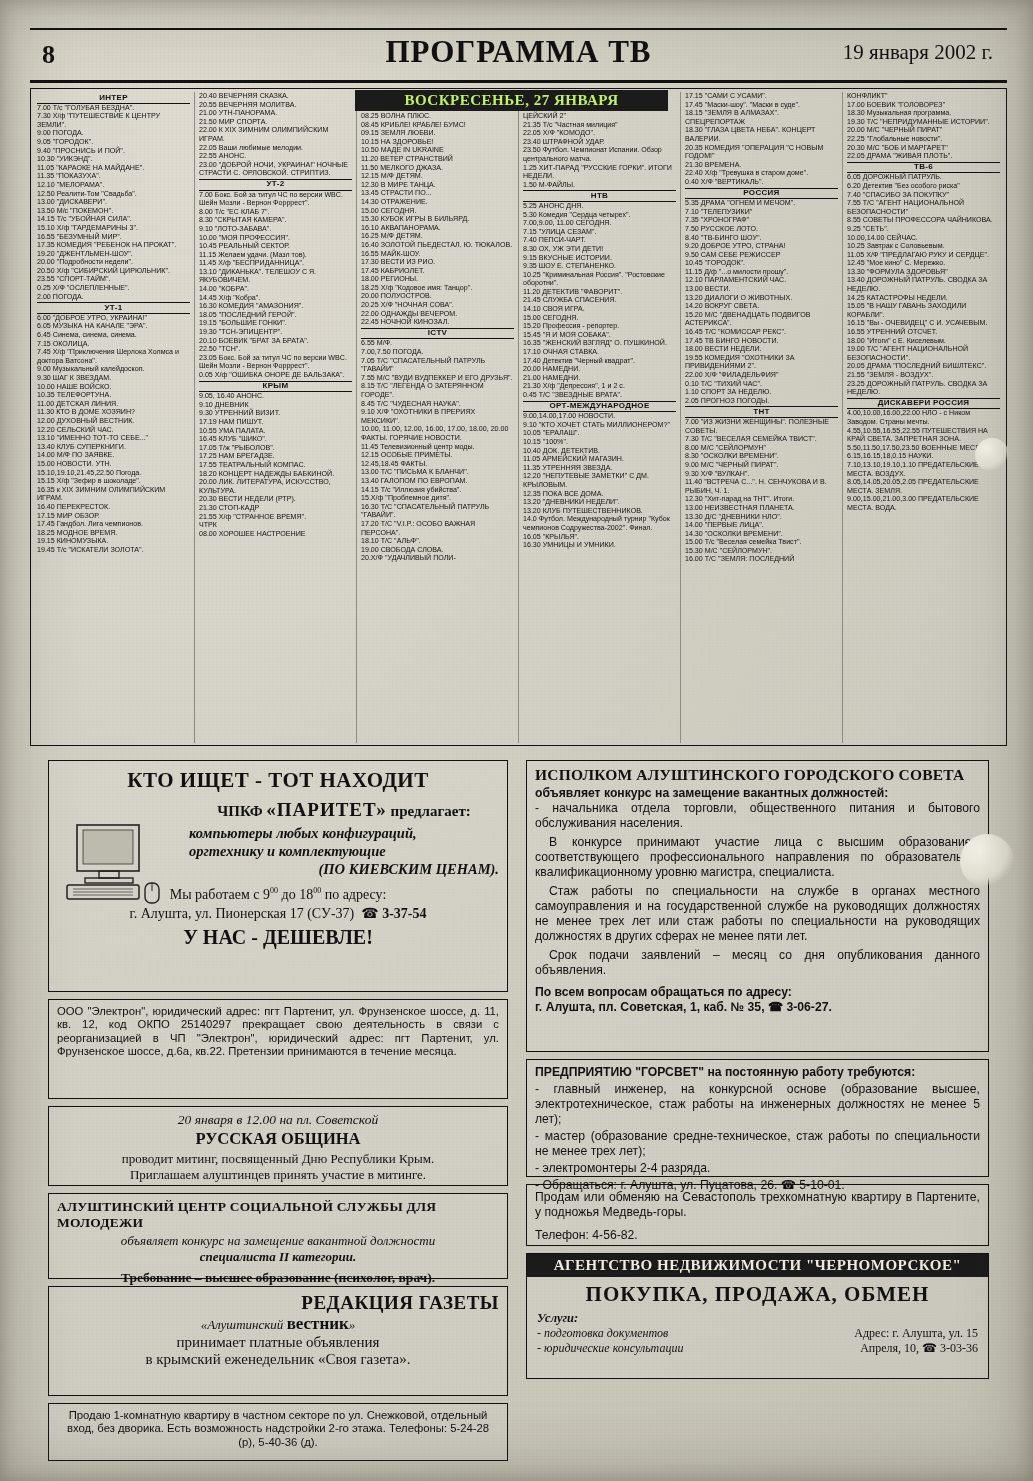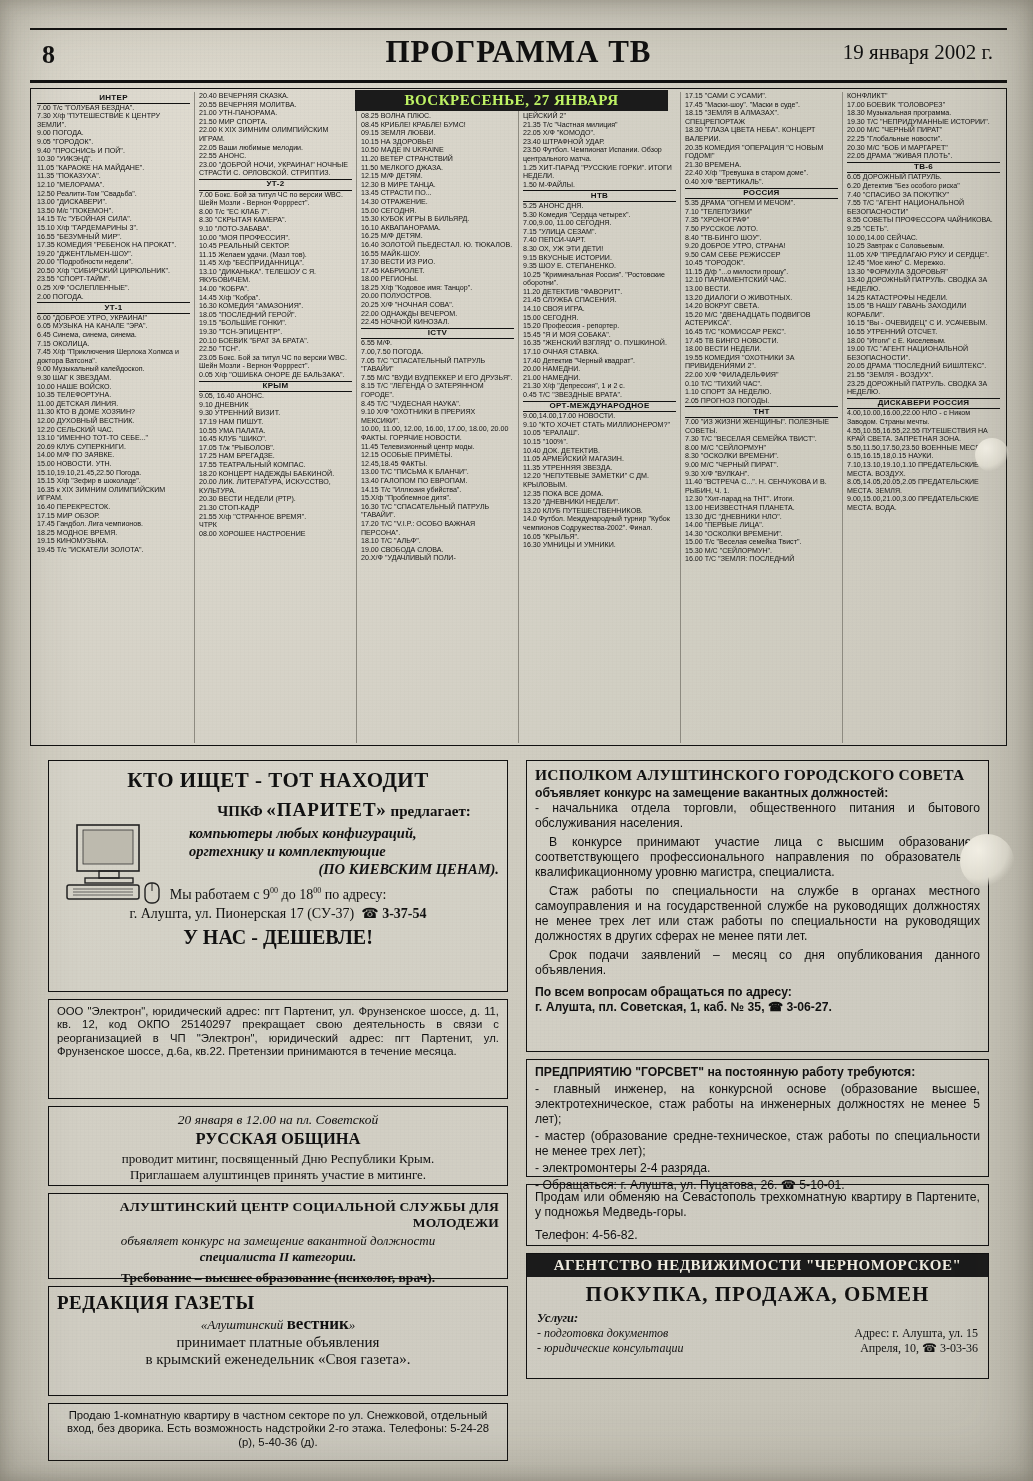--- a/index.html
+++ b/index.html
@@ -153,25 +153,25 @@
   }
   .usl-row{display:flex;justify-content:space-between;font-size:12px;}
   .usl-l{font-style:italic;font-family:"Liberation Serif",serif;}
   .usl-r{font-family:"Liberation Serif",serif;}
   .vestnik{
     font-family:"Liberation Serif",serif;text-align:center;font-size:15px;
   }
   .vestnik .script{font-style:italic;font-size:13px;}
   .vestnik .heavy{font-weight:bold;font-size:17px;}
   .redakciya{
-    font-family:"Liberation Serif",serif;font-weight:bold;font-size:19px;text-align:left;
+    font-family:"Liberation Serif",serif;font-weight:bold;font-size:19px;text-align:right;
     letter-spacing:0.5px;
   }
   .alu-center{
-    font-family:"Liberation Serif",serif;font-weight:bold;font-size:13.5px;text-align:right;
+    font-family:"Liberation Serif",serif;font-weight:bold;font-size:13.5px;text-align:left;
     letter-spacing:0.2px;
   }
   .blob{
     position:absolute;border-radius:50%;
     background:radial-gradient(circle at 35% 30%, #f5f2e8 0%, #e2dfd3 55%, rgba(226,223,211,0) 72%);
     pointer-events:none;
   }
   .edge-shadow{
     position:absolute;inset:0;
     box-shadow: inset 0 0 70px rgba(60,55,40,0.35), inset 0 0 18px rgba(40,35,25,0.25);
@@ -227,21 +227,21 @@
           <div class="ln">7.45 Х/ф "Приключения Шерлока Холмса и доктора Ватсона".</div>
           <div class="ln">9.00 Музыкальный калейдоскоп.</div>
           <div class="ln">9.30 ШАГ К ЗВЕЗДАМ.</div>
           <div class="ln">10.00 НАШЕ ВОЙСКО.</div>
           <div class="ln">10.35 ТЕЛЕФОРТУНА.</div>
           <div class="ln">11.00 ДЕТСКАЯ ЛИНИЯ.</div>
           <div class="ln">11.30 КТО В ДОМЕ ХОЗЯИН?</div>
           <div class="ln">12.00 ДУХОВНЫЙ ВЕСТНИК.</div>
           <div class="ln">12.20 СЕЛЬСКИЙ ЧАС.</div>
           <div class="ln">13.10 "ИМЕННО ТОТ-ТО СЕБЕ..."</div>
-          <div class="ln">20.69 КЛУБ СУПЕРКНИГИ.</div>
+          <div class="ln">13.40 КЛУБ СУПЕРКНИГИ.</div>
           <div class="ln">14.00 М/Ф ПО ЗАЯВКЕ.</div>
           <div class="ln">15.00 НОВОСТИ. УТН.</div>
           <div class="ln">15.10,19.10,21.45,22.50 Погода.</div>
           <div class="ln">15.15 Х/ф "Зефир в шоколаде".</div>
           <div class="ln">16.35 к XIX ЗИМНИМ ОЛИМПИЙСКИМ ИГРАМ.</div>
           <div class="ln">16.40 ПЕРЕКРЕСТОК.</div>
           <div class="ln">17.15 МИР ОБЗОР.</div>
           <div class="ln">17.45 Гандбол. Лига чемпионов.</div>
           <div class="ln">18.25 МОДНОЕ ВРЕМЯ.</div>
           <div class="ln">19.15 КИНОМУЗЫКА.</div>

